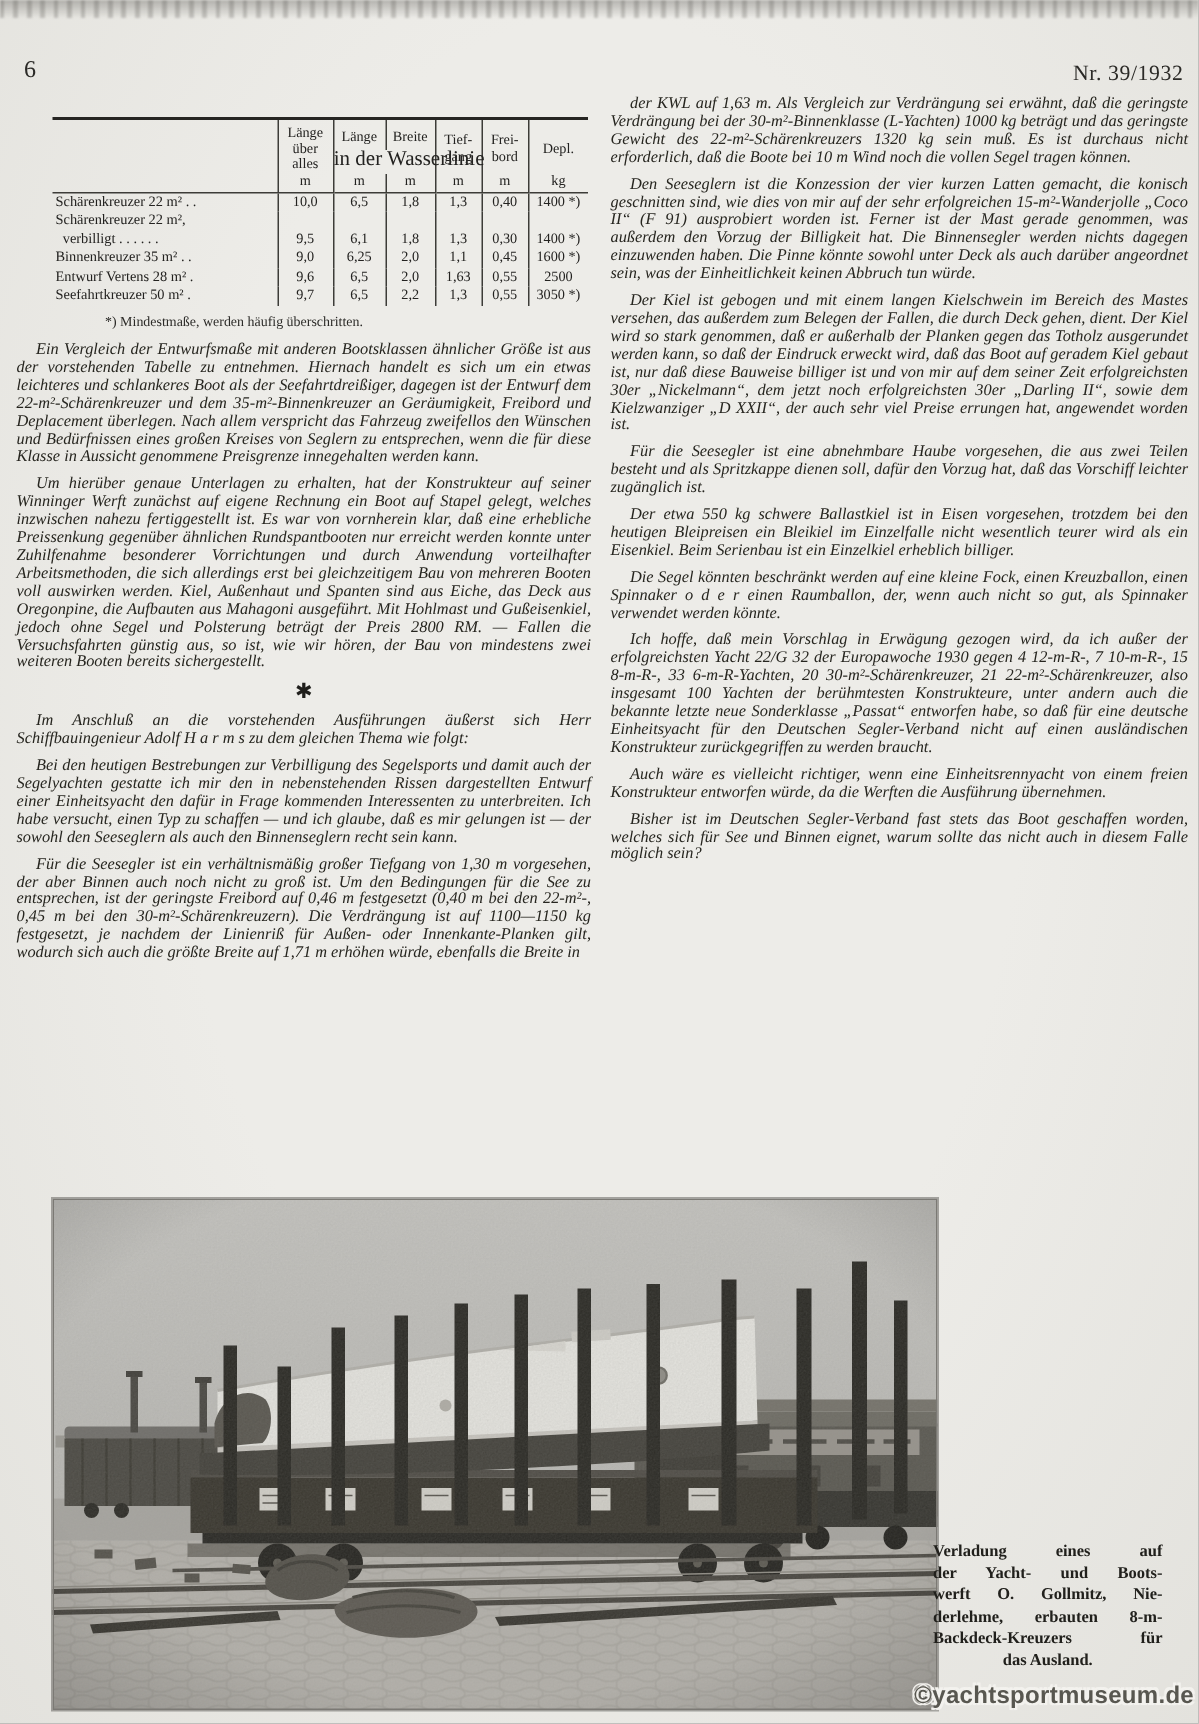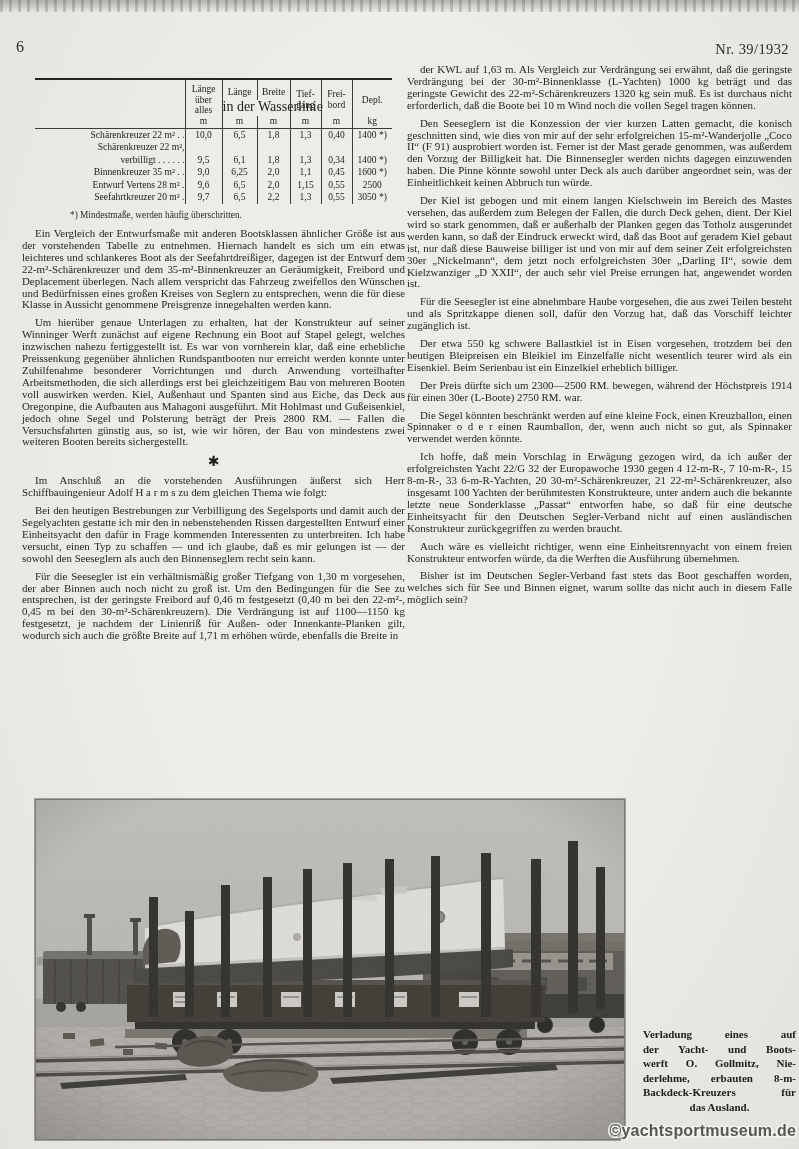--- a/index.html
+++ b/index.html
@@ -14,47 +14,47 @@
       repeating-linear-gradient(90deg, rgba(60,58,54,.22) 0 3px, rgba(60,58,54,0) 3px 9px);
     filter:blur(.7px);pointer-events:none;
   }
   .hdr-num{position:absolute;left:16px;top:38px;font-size:16px;}
   .hdr-issue{position:absolute;right:10px;top:41px;font-size:14.5px;letter-spacing:.4px;text-align:center;}
 
   
   .spec-table{position:absolute;left:35px;top:78px;width:357px;border-collapse:collapse;
     table-layout:fixed;border-top:2.5px solid #262522;font-size:9.5px;color:#232220;}
   .spec-table td{padding:0;vertical-align:middle;}
-  .spec-table .lblcol{text-align:right;padding-left:2px;font-size:9.6px;}
+  .spec-table .lblcol{text-align:left;padding-left:2px;font-size:9.6px;}
   .spec-table .num{text-align:center;border-left:1px solid #3d3c38;}
   .spec-table tr.h1 td{padding-top:4px;line-height:10.5px;white-space:pre-line;}
   .spec-table tr.h2 td{line-height:10px;white-space:nowrap;overflow:visible;font-size:14px;padding-bottom:2px;margin-left:12px;}
   .spec-table tr.units td{line-height:10px;border-bottom:1.3px solid #3d3c38;padding-bottom:2px;}
   .spec-table td.hrb{border-bottom:1.3px solid #3d3c38;}
   .spec-table tr.data td{line-height:12.6px;}
   .spec-table tr.data:first-of-type td{padding-top:2px;}
   .spec-table tr.r2 td{white-space:pre-line;}
   .spec-table tr.r2 td.num{vertical-align:bottom;}
   .tbl-footnote{position:absolute;left:70px;top:210px;font-size:9.3px;color:#2b2a27;}
 
   
   .col{position:absolute;font-size:10.9px;line-height:11.9px;text-align:justify;color:#26251f;}
-  .col p{margin:6px 0 0 0;text-indent:13px;}
+  .col p{margin:6px 0 0 0;text-indent:13px;font-style:italic;}
   .col p:first-child{margin-top:0;}
-  .col-left{left:22px;top:228px;width:383px;}
+  .col-left{left:11px;top:228px;width:383px;}
   .col-right{left:407px;top:64px;width:385px;}
   .divider{margin:7px 0 1px 0;text-align:center;font-size:14px;line-height:14px;text-indent:0;color:#1f1e1b;}
 
   
   .photo{position:absolute;left:35px;top:799px;width:590px;height:341px;background:#b8b7b3;
     box-shadow:0 0 0 1px rgba(90,88,84,.5);}
   .photo svg{display:block;width:100%;height:100%;}
 
   
-  .caption{position:absolute;left:643px;top:1027px;width:153px;
+  .caption{position:absolute;left:622px;top:1027px;width:153px;
     font-size:11px;line-height:14.6px;font-weight:bold;color:#21201c;}
   .caption .cl{text-align:justify;text-align-last:justify;}
   .caption .cl.last{text-align:left;text-align-last:center;}
 
   
   .watermark{position:absolute;right:3px;top:1122px;
     font-family:"Liberation Sans", sans-serif;font-weight:bold;font-size:16px;letter-spacing:.2px;
     color:#585750;
     text-shadow:-1.5px -1.5px 0 #f3f2ee, 1.5px -1.5px 0 #f3f2ee, -1.5px 1.5px 0 #f3f2ee,
                  1.5px 1.5px 0 #f3f2ee, 0 0 3px #ffffff;}
@@ -111,43 +111,43 @@
         <td class="num">0,40</td>
         <td class="num">1400 *)</td>
       </tr>
       <tr class="data r2">
         <td class="lblcol">Schärenkreuzer 22 m²,
 &nbsp;&nbsp;verbilligt . . . . . .</td>
         <td class="num">9,5</td>
         <td class="num">6,1</td>
         <td class="num">1,8</td>
         <td class="num">1,3</td>
-        <td class="num">0,34</td>
+        <td class="num">0,30</td>
         <td class="num">1400 *)</td>
       </tr>
       <tr class="data">
         <td class="lblcol">Binnenkreuzer 35 m² . .</td>
         <td class="num">9,0</td>
         <td class="num">6,25</td>
         <td class="num">2,0</td>
         <td class="num">1,1</td>
         <td class="num">0,45</td>
         <td class="num">1600 *)</td>
       </tr>
       <tr class="data">
         <td class="lblcol">Entwurf Vertens 28 m² .</td>
         <td class="num">9,6</td>
         <td class="num">6,5</td>
         <td class="num">2,0</td>
-        <td class="num">1,15</td>
+        <td class="num">1,63</td>
         <td class="num">0,55</td>
         <td class="num">2500</td>
       </tr>
       <tr class="data">
-        <td class="lblcol">Seefahrtkreuzer 20 m² .</td>
+        <td class="lblcol">Seefahrtkreuzer 50 m² .</td>
         <td class="num">9,7</td>
         <td class="num">6,5</td>
         <td class="num">2,2</td>
         <td class="num">1,3</td>
         <td class="num">0,55</td>
         <td class="num">3050 *)</td>
       </tr>
     </tbody>
   </table>
   <div class="tbl-footnote">*) Mindestmaße, werden häufig überschritten.</div>
@@ -160,21 +160,20 @@
     <p>Bei den heutigen Bestrebungen zur Verbilligung des Segelsports und damit auch der Segelyachten gestatte ich mir den in nebenstehenden Rissen dargestellten Entwurf einer Einheitsyacht den dafür in Frage kommenden Interessenten zu unterbreiten. Ich habe versucht, einen Typ zu schaffen — und ich glaube, daß es mir gelungen ist — der sowohl den Seeseglern als auch den Binnenseglern recht sein kann.</p>
     <p>Für die Seesegler ist ein verhältnismäßig großer Tiefgang von 1,30 m vorgesehen, der aber Binnen auch noch nicht zu groß ist. Um den Bedingungen für die See zu entsprechen, ist der geringste Freibord auf 0,46 m festgesetzt (0,40 m bei den 22-m²-, 0,45 m bei den 30-m²-Schärenkreuzern). Die Verdrängung ist auf 1100—1150 kg festgesetzt, je nachdem der Linienriß für Außen- oder Innenkante-Planken gilt, wodurch sich auch die größte Breite auf 1,71 m erhöhen würde, ebenfalls die Breite in</p>
   </div>
 
   <div class="col col-right">
     <p>der KWL auf 1,63 m. Als Vergleich zur Verdrängung sei erwähnt, daß die geringste Verdrängung bei der 30-m²-Binnenklasse (L-Yachten) 1000 kg beträgt und das geringste Gewicht des 22-m²-Schärenkreuzers 1320 kg sein muß. Es ist durchaus nicht erforderlich, daß die Boote bei 10 m Wind noch die vollen Segel tragen können.</p>
     <p>Den Seeseglern ist die Konzession der vier kurzen Latten gemacht, die konisch geschnitten sind, wie dies von mir auf der sehr erfolgreichen 15-m²-Wanderjolle „Coco II“ (F 91) ausprobiert worden ist. Ferner ist der Mast gerade genommen, was außerdem den Vorzug der Billigkeit hat. Die Binnensegler werden nichts dagegen einzuwenden haben. Die Pinne könnte sowohl unter Deck als auch darüber angeordnet sein, was der Einheitlichkeit keinen Abbruch tun würde.</p>
     <p>Der Kiel ist gebogen und mit einem langen Kielschwein im Bereich des Mastes versehen, das außerdem zum Belegen der Fallen, die durch Deck gehen, dient. Der Kiel wird so stark genommen, daß er außerhalb der Planken gegen das Totholz ausgerundet werden kann, so daß der Eindruck erweckt wird, daß das Boot auf geradem Kiel gebaut ist, nur daß diese Bauweise billiger ist und von mir auf dem seiner Zeit erfolgreichsten 30er „Nickelmann“, dem jetzt noch erfolgreichsten 30er „Darling II“, sowie dem Kielzwanziger „D XXII“, der auch sehr viel Preise errungen hat, angewendet worden ist.</p>
     <p>Für die Seesegler ist eine abnehmbare Haube vorgesehen, die aus zwei Teilen besteht und als Spritzkappe dienen soll, dafür den Vorzug hat, daß das Vorschiff leichter zugänglich ist.</p>
     <p>Der etwa 550 kg schwere Ballastkiel ist in Eisen vorgesehen, trotzdem bei den heutigen Bleipreisen ein Bleikiel im Einzelfalle nicht wesentlich teurer wird als ein Eisenkiel. Beim Serienbau ist ein Einzelkiel erheblich billiger.</p>
-    <p>Der Preis dürfte sich um 2300—2500 RM. bewegen, während der Höchstpreis 1914 für einen 30er (L-Boote) 2750 RM. war.</p>
     <p>Die Segel könnten beschränkt werden auf eine kleine Fock, einen Kreuzballon, einen Spinnaker o d e r einen Raumballon, der, wenn auch nicht so gut, als Spinnaker verwendet werden könnte.</p>
     <p>Ich hoffe, daß mein Vorschlag in Erwägung gezogen wird, da ich außer der erfolgreichsten Yacht 22/G 32 der Europawoche 1930 gegen 4 12-m-R-, 7 10-m-R-, 15 8-m-R-, 33 6-m-R-Yachten, 20 30-m²-Schärenkreuzer, 21 22-m²-Schärenkreuzer, also insgesamt 100 Yachten der berühmtesten Konstrukteure, unter andern auch die bekannte letzte neue Sonderklasse „Passat“ entworfen habe, so daß für eine deutsche Einheitsyacht für den Deutschen Segler-Verband nicht auf einen ausländischen Konstrukteur zurückgegriffen zu werden braucht.</p>
     <p>Auch wäre es vielleicht richtiger, wenn eine Einheitsrennyacht von einem freien Konstrukteur entworfen würde, da die Werften die Ausführung übernehmen.</p>
     <p>Bisher ist im Deutschen Segler-Verband fast stets das Boot geschaffen worden, welches sich für See und Binnen eignet, warum sollte das nicht auch in diesem Falle möglich sein?</p>
   </div>
 
   <div class="photo">
     <svg viewBox="0 0 590 341" preserveAspectRatio="none">
       <defs>
         <linearGradient id="sky" x1="0" y1="0" x2="0" y2="1">

